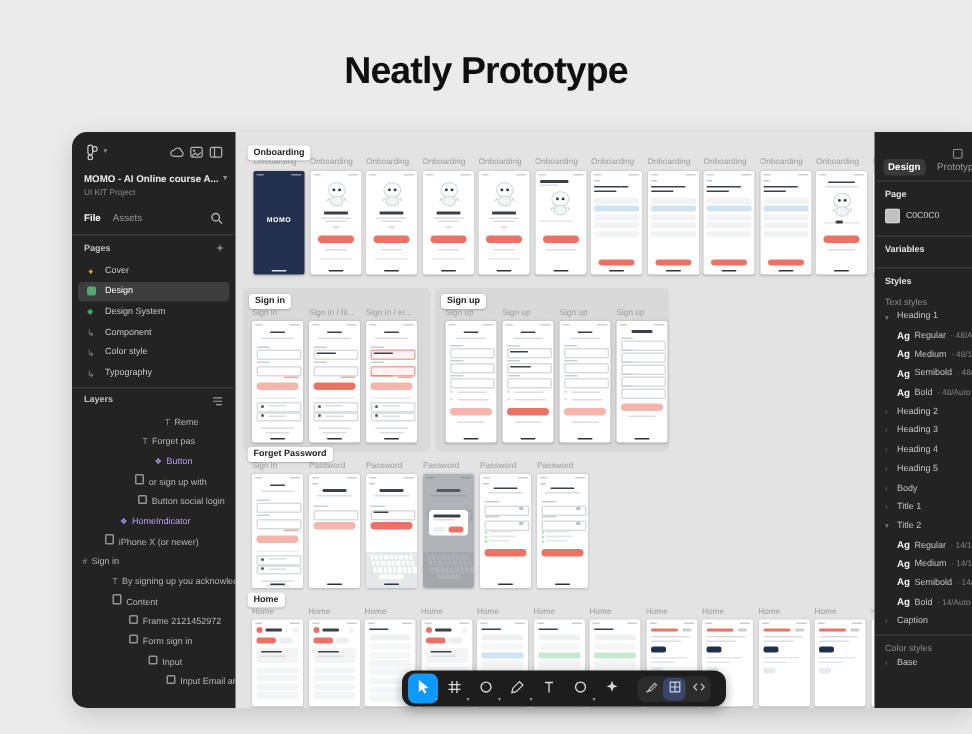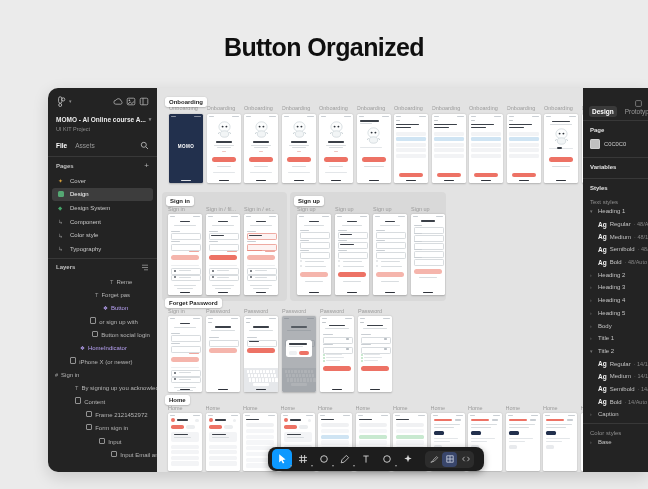--- a/index.html
+++ b/index.html
@@ -84,21 +84,21 @@
   .cval{font-size:5.8px;color:#cfcfcf}
   .srow{display:flex;align-items:center;height:12.7px;font-size:6px;color:#c4c4c4;white-space:nowrap}
   .srow .sc{width:8px;color:#777;font-size:5px;flex:0 0 auto}
   .srow.ag{padding-left:8px}
   .srow .agg{font-size:6.5px;font-weight:700;color:#f2f2f2;margin-right:3px}
   .srow .det{color:#858585;font-size:5.5px;margin-left:3px}
 </style>
 </head>
 <body>
 
-<div class="title">Button Organized</div>
+<div class="title">Neatly Prototype</div>
 
 <div class="app">
 
   <aside class="lsb">
     <div class="lsb-head">
       <span class="hicon">
         <svg width="10" height="11" viewBox="0 0 10 11">
             <rect x="2.6" y="0.8" width="3.2" height="6.4" rx="1.6" fill="none" stroke="#c9c9c9" stroke-width="0.8"></rect>
             <circle cx="7.2" cy="3.4" r="1.6" fill="none" stroke="#c9c9c9" stroke-width="0.8"></circle>
             <circle cx="4.2" cy="9" r="1.5" fill="none" stroke="#c9c9c9" stroke-width="0.8"></circle>

